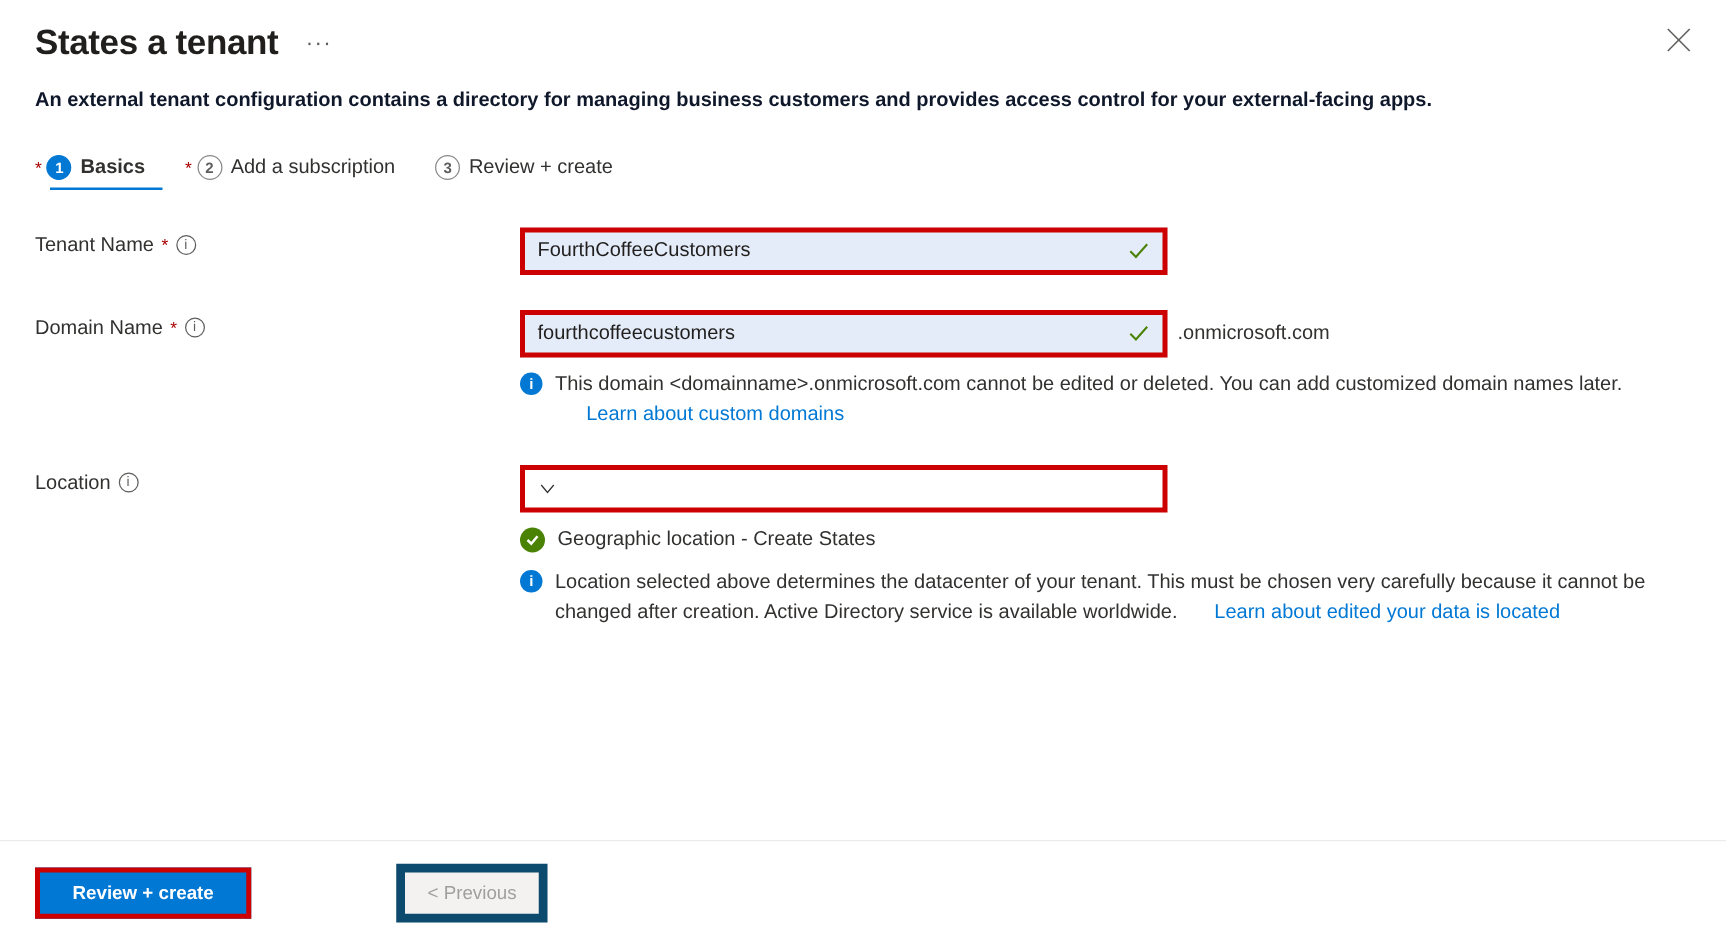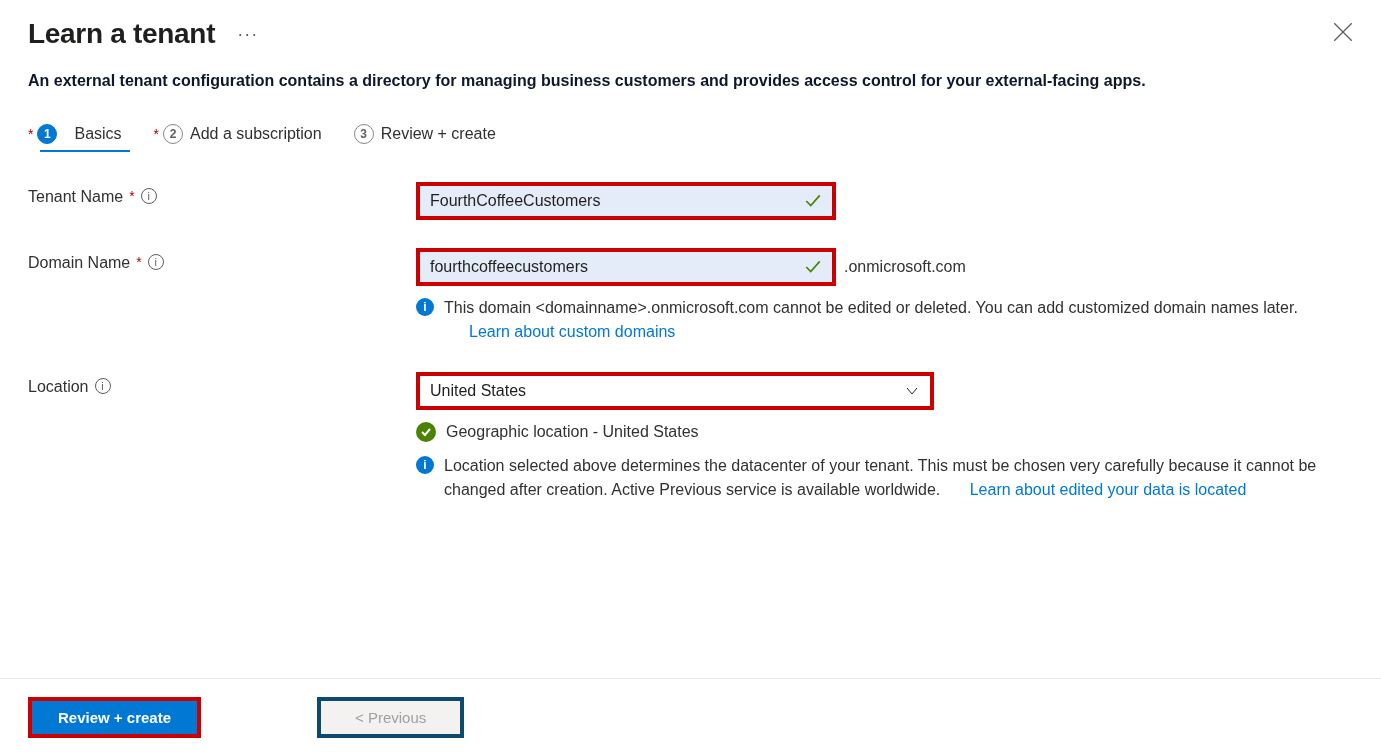--- a/index.html
+++ b/index.html
@@ -54,21 +54,21 @@
   .tab { display: flex; align-items: center; gap: 7px; padding-bottom: 8px; cursor: pointer; }
   .tab .req { color: #a80000; font-size: 14px; margin-right: -3px; }
   .tab-circle {
     width: 20px; height: 20px; border-radius: 50%;
     display: inline-flex; align-items: center; justify-content: center;
     font-size: 12px; font-weight: 600;
     border: 1px solid #8a8886; color: #605e5c;
   }
   .tab.active .tab-circle { background: #0078d4; border-color: #0078d4; color: #fff; }
   .tab-label { font-size: 16px; color: #323130; }
-  .tab.active .tab-label { font-weight: 400; margin-left: 10px; }
+  .tab.active .tab-label { font-weight: 700; }
   .tabs-wrap { position: relative; }
   .active-underline {
     position: absolute;
     left: 40px;
     bottom: 0;
     height: 2px;
     width: 90px;
     background: #0078d4;
   }
   .form {
@@ -90,21 +90,21 @@
   .asterisk { color: #a80000; font-size: 14px; }
   .info-icon {
     width: 16px; height: 16px; border: 1px solid #605e5c; border-radius: 50%;
     display: inline-flex; align-items: center; justify-content: center;
     font-size: 11px; color: #605e5c; font-style: normal;
     cursor: default;
   }
   .field-wrap { display: flex; flex-direction: column; gap: 10px; max-width: 920px; }
   .field-inline { display: flex; align-items: center; gap: 8px; }
   .input-box {
-    width: 420px;
+    width: 518px;
     height: 38px;
     border: 4px solid #c00;
     background: #e5ecf9;
     display: flex;
     align-items: center;
     padding: 0 10px;
     position: relative;
   }
   .input-box input {
     flex: 1;
@@ -165,38 +165,38 @@
     background: #0078d4;
     color: #fff;
     border: 4px solid #c00;
     padding: 8px 26px;
     font-size: 15px;
     font-weight: 600;
     cursor: pointer;
   }
   .btn-secondary {
     background: #fff;
-    border: 4px solid #0c4a6e;
-    padding: 8px 34px;
+    border: 7px solid #0c4a6e;
+    padding: 8px 18px;
     font-size: 15px;
     cursor: pointer;
     color: #323130;
   }
   .btn-secondary[disabled] {
     background: #f3f2f1;
     color: #a19f9d;
     cursor: default;
   }
   .spacer { width: 60px; }
 </style>
 </head>
 <body>
 
 <div class="header">
-  <h1>Learn a tenant</h1>
+  <h1>States a tenant</h1>
   <span class="more-dots">···</span>
 </div>
 <div class="close-x">
   <svg viewBox="0 0 16 16" stroke="#605e5c" stroke-width="1">
       <line x1="1" y1="1" x2="15" y2="15"></line>
       <line x1="15" y1="1" x2="1" y2="15"></line>
     </svg>
 </div>
 
 <div class="desc">An external tenant configuration contains a directory for managing business customers and provides access control for your external-facing apps.</div>
@@ -268,39 +268,38 @@
     </div>
   </div>
 
   <div class="row">
     <div class="lbl">
       <span>Location</span>
       <span class="info-icon">i</span>
     </div>
     <div class="field-wrap">
       <div class="select-box">
-        <span class="sel-val">United States</span>
         <span class="chev">
           <svg viewBox="0 0 16 16" fill="none" stroke="#323130" stroke-width="1">
               <polyline points="3,5 8,11 13,5"></polyline>
             </svg>
         </span>
       </div>
       <div class="info-line">
         <span class="green-check">
           <svg viewBox="0 0 12 12" fill="none" stroke="#fff" stroke-width="2">
               <polyline points="2,6 5,9 10,3"></polyline>
             </svg>
         </span>
-        <span class="txt">Geographic location - United States</span>
+        <span class="txt">Geographic location - Create States</span>
       </div>
       <div class="info-line">
         <span class="blue-info">i</span>
         <span class="txt">
-          <span>Location selected above determines the datacenter of your tenant. This must be chosen very carefully because it cannot be changed after creation. Active Previous service is available worldwide. </span><a href="#">Learn about edited your data is located</a>
+          <span>Location selected above determines the datacenter of your tenant. This must be chosen very carefully because it cannot be changed after creation. Active Directory service is available worldwide. </span><a href="#">Learn about edited your data is located</a>
         </span>
       </div>
     </div>
   </div>
 </div>
 
 <div class="footer">
   <button class="btn-primary">Review + create</button>
   <div class="spacer"></div>
   <button class="btn-secondary" disabled="">&lt; Previous</button>

